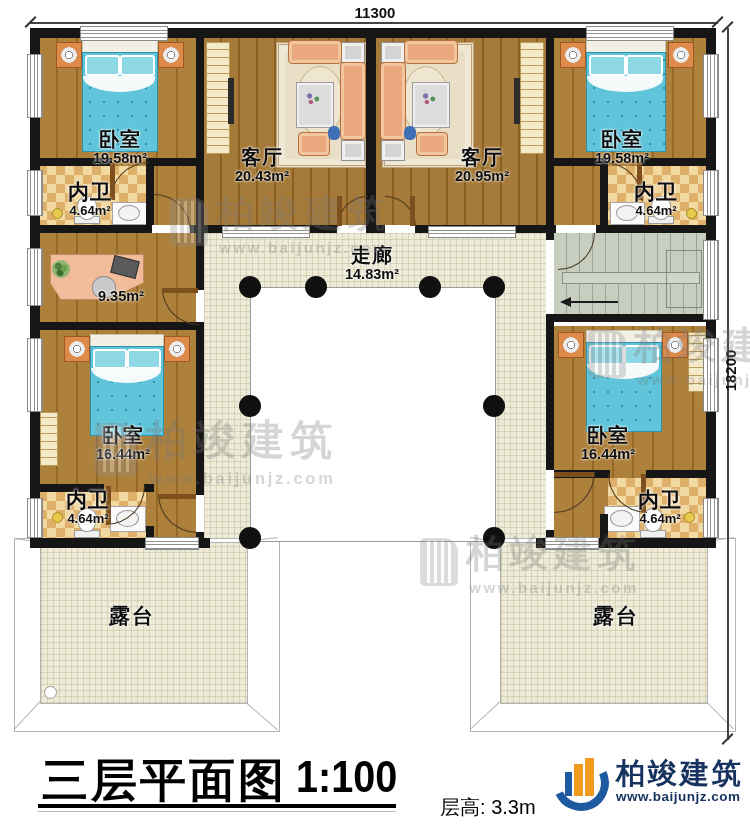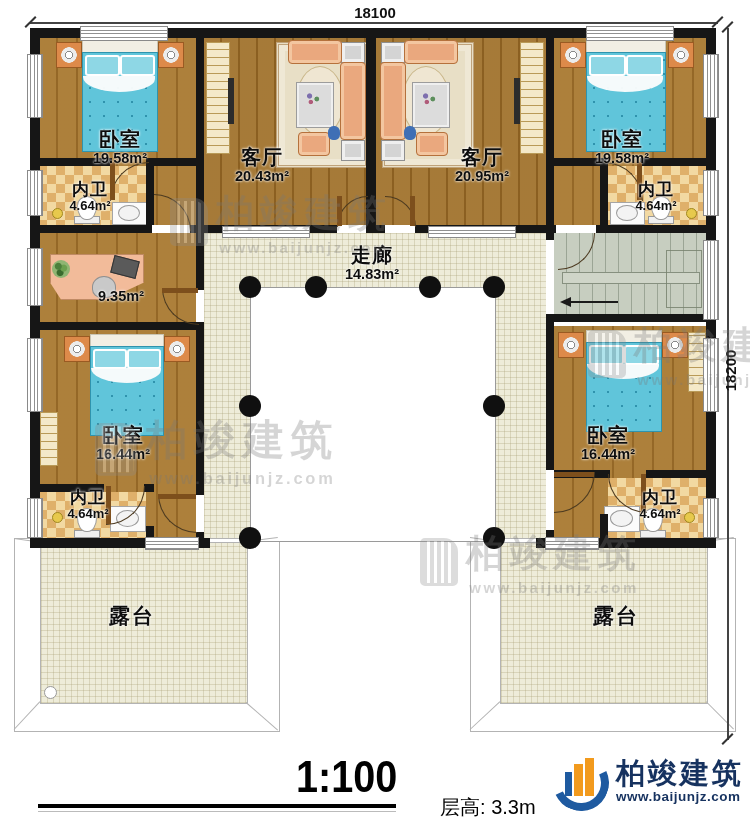--- a/index.html
+++ b/index.html
@@ -54,21 +54,21 @@
   .diag{height:1px;background:#b3b3b3;transform-origin:left center;z-index:5;}
   .frame{background:#fff;border:1px solid #b3b3b3;z-index:1;}
   .drain{border:1px solid #999;border-radius:50%;background:#fff;z-index:6;}
   .rail{background:#cfd5c8;border:1px solid #86907f;z-index:12;}
   .arrow-line{background:#1a1a1a;z-index:13;}
   .arrow-head{width:0;height:0;border-top:5px solid transparent;border-bottom:5px solid transparent;border-right:11px solid #1a1a1a;z-index:13;}
   
   .rlabel{z-index:30;text-align:center;color:#0d0d0d;font-weight:bold;line-height:1.12;text-shadow:0 0 3px rgba(255,255,255,.9),0 0 2px rgba(255,255,255,.9);}
   .rname{font-size:20px;letter-spacing:1px;}
   .rarea{font-size:14.5px;}
-  .sm .rname{font-size:17px;}
+  .sm .rname{font-size:21px;}
   .sm .rarea{font-size:13px;}
   .lg1 .rname{font-size:21px;letter-spacing:2px;}
   .dim{z-index:35;color:#111;font-weight:bold;font-size:15px;text-align:center;}
   .dimline{background:#444;z-index:34;}
   .tick{width:15px;height:2px;background:#333;transform:rotate(-45deg);z-index:35;}
   
   .wm{display:flex;align-items:center;gap:8px;opacity:.3;z-index:50;color:#787878;pointer-events:none;}
   .wm-glyph{width:32px;height:42px;border-radius:5px 14px 5px 5px;background:
       repeating-linear-gradient(90deg,#8d8d8d 0 4px,#fff 4px 7px);border:3px solid #8d8d8d;}
   .wm-brand{font-size:38px;font-weight:bold;letter-spacing:6px;white-space:nowrap;}
@@ -354,21 +354,21 @@
   <div class="abs rlabel lg1" style="left:72px;top:604px;width:120px;">
     <div class="rname">露台</div>
   </div>
   <div class="abs rlabel lg1" style="left:556px;top:604px;width:120px;">
     <div class="rname">露台</div>
   </div>
 
   <div class="abs dimline" style="left:30px;top:22px;width:688px;height:2px;"></div>
   <div class="abs tick" style="left:23px;top:21px;"></div>
   <div class="abs tick" style="left:710px;top:21px;"></div>
-  <div class="abs dim" style="left:340px;top:4px;width:70px;">18100</div>
+  <div class="abs dim" style="left:340px;top:4px;width:70px;">11300</div>
   <div class="abs dimline" style="left:727px;top:28px;width:2px;height:712px;"></div>
   <div class="abs tick" style="left:720px;top:26px;"></div>
   <div class="abs tick" style="left:720px;top:738px;"></div>
   <div class="abs dim" style="left:700px;top:362px;width:60px;transform:rotate(-90deg);">18200</div>
 
   <div class="abs wm" style="left:170px;top:188px;">
     <div class="wm-glyph"></div>
     <div>
         <div class="wm-brand">柏竣建筑</div>
          <div class="wm-url">www.baijunjz.com</div>
@@ -389,20 +389,21 @@
       </div>
   </div>
   <div class="abs wm" style="left:420px;top:528px;">
     <div class="wm-glyph"></div>
     <div>
         <div class="wm-brand">柏竣建筑</div>
          <div class="wm-url">www.baijunjz.com</div>
       </div>
   </div>
 
+  <div class="abs tb-title" style="left:42px;top:750px;">三层平面图</div>
   <div class="abs tb-scale" style="left:296px;top:752px;">1:100</div>
   <div class="abs tb-line1" style="left:38px;top:804px;width:358px;height:4px;"></div>
   <div class="abs tb-line2" style="left:38px;top:811px;width:358px;height:1px;"></div>
   <div class="abs tb-info" style="left:440px;top:794px;">
     <span>层高:</span>
     <span>3.3m</span>
   </div>
   <div class="abs logo" style="left:552px;top:752px;">
     <div class="logo-glyph">
       <div class="lg-swoosh"></div>

